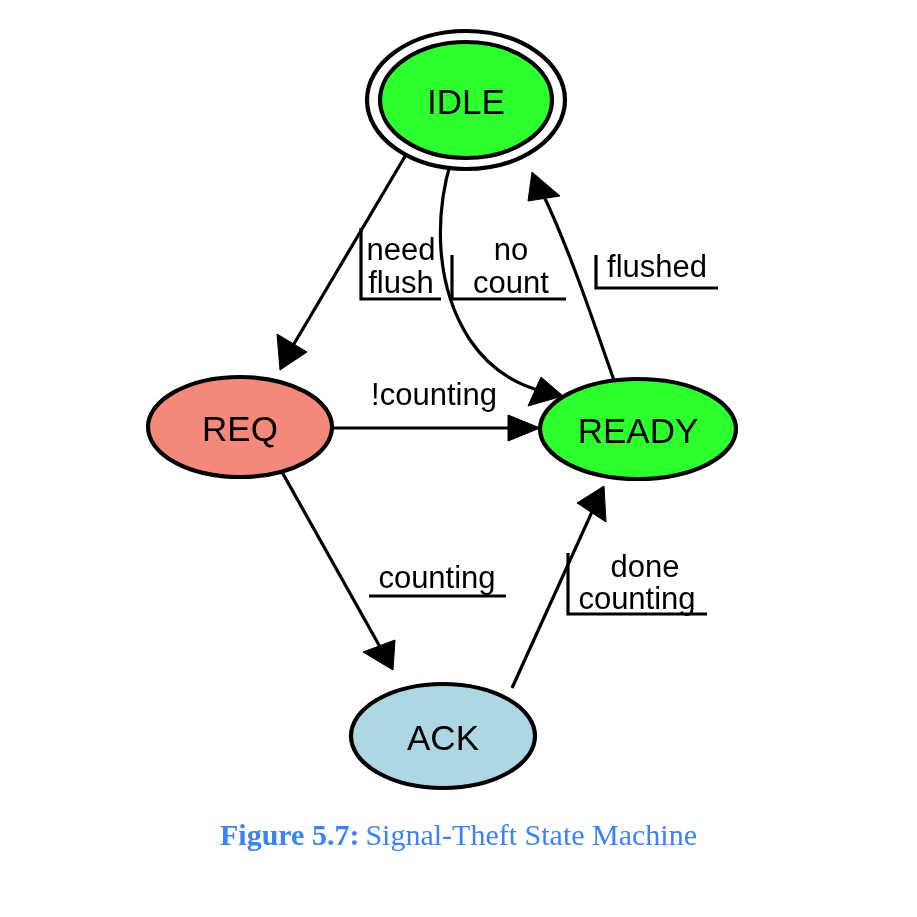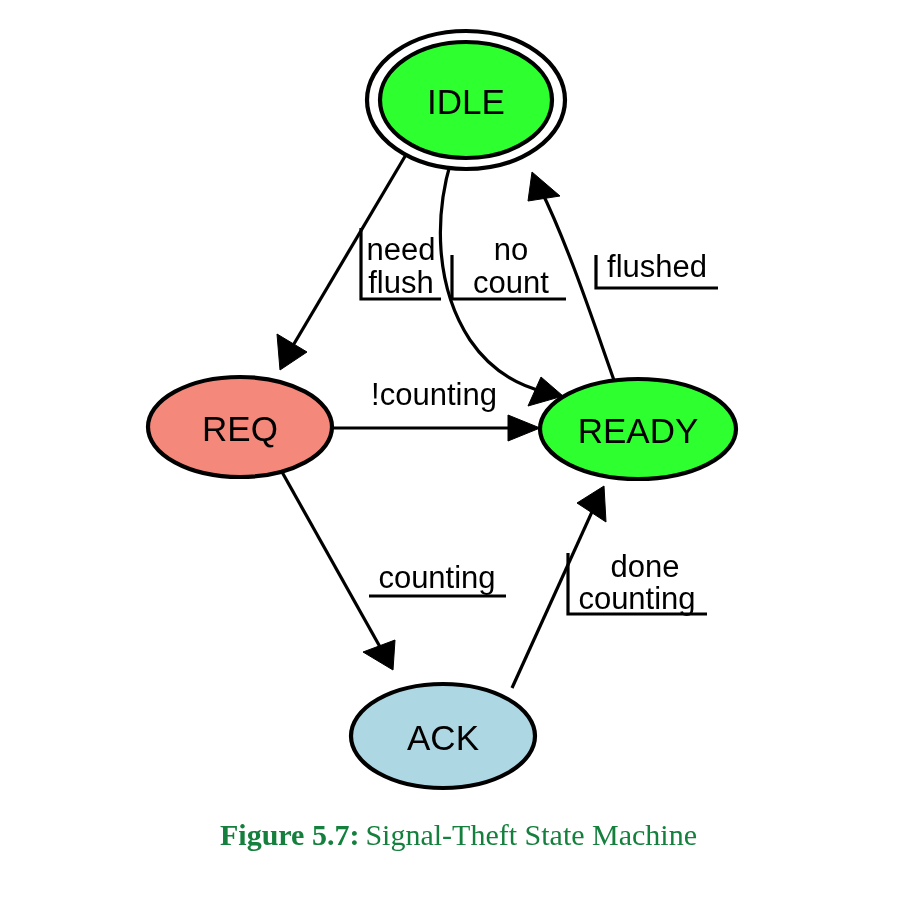--- a/index.html
+++ b/index.html
@@ -62,21 +62,21 @@
     stroke-width: 1;
   }
   #figure-caption {
     position: absolute;
     left: 0;
     top: 818px;
     width: 917px;
     text-align: center;
     font-family: "Liberation Serif", serif;
     font-size: 30px;
-    color: #15803d;
+    color: #3b82f6;
     white-space: nowrap;
   }
   #figure-caption .caption-number {
     font-weight: bold;
   }
   #figure-caption .caption-text {
     font-weight: normal;
     margin-left: 6px;
   }
 </style>

